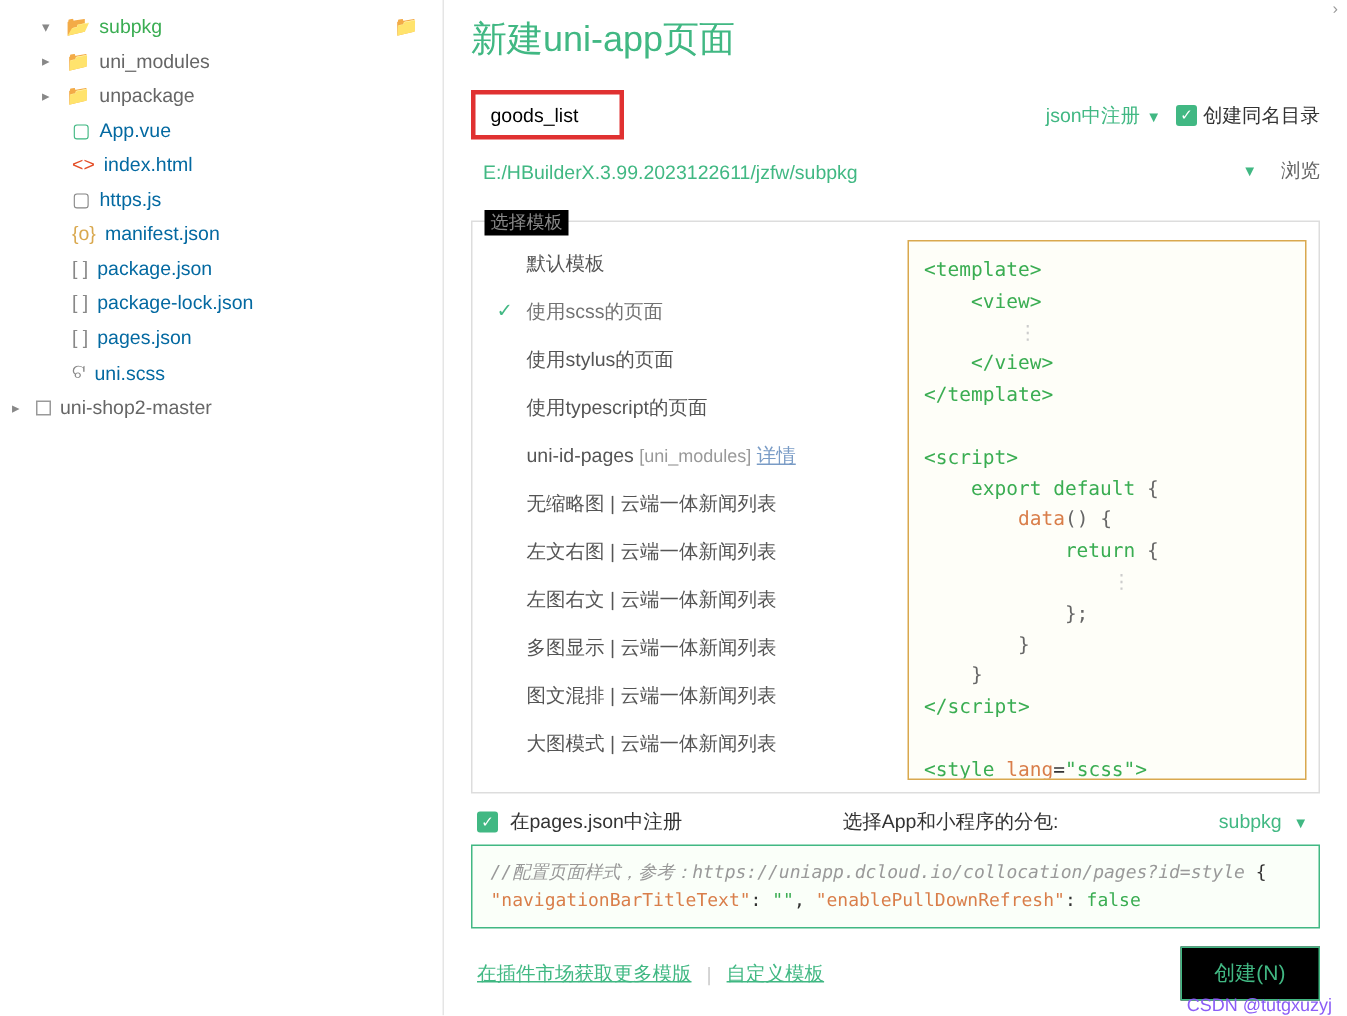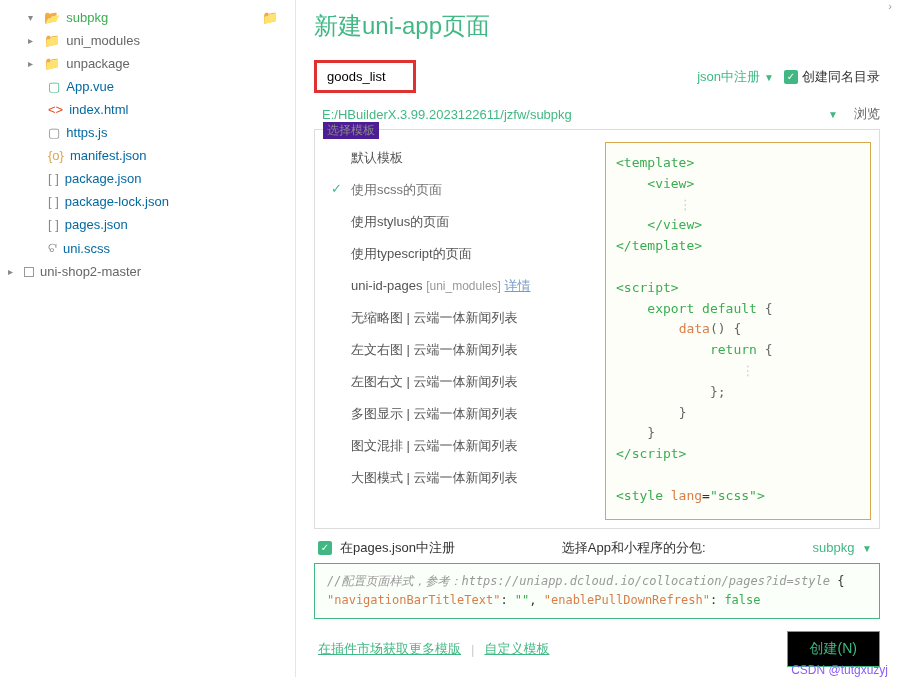--- a/index.html
+++ b/index.html
@@ -26,26 +26,26 @@
   .title { font-size: 24px; color: #41b883; font-weight: 500; margin-bottom: 18px; }
   
   .input-row { display: flex; align-items: center; gap: 10px; margin-bottom: 12px; }
   .name-input { border: 3px solid #e03131; padding: 6px 10px; width: 102px; font-size: 13px; }
   .spacer { flex: 1; }
   .green-link { color: #41b883; cursor: pointer; }
   .dropdown-arrow { color: #41b883; font-size: 10px; margin-left: 4px; }
   .checkbox-wrap { display: flex; align-items: center; gap: 4px; }
   .check-green { width: 14px; height: 14px; background: #41b883; color: #fff; font-size: 10px; display: flex; align-items: center; justify-content: center; border-radius: 2px; }
   
-  .path-row { display: flex; align-items: center; margin-bottom: 6px; padding-left: 8px; }
+  .path-row { display: flex; align-items: center; margin-bottom: 24px; padding-left: 8px; }
   .path-text { color: #41b883; flex: 1; }
   .browse { color: #666; }
   
   .template-fieldset { border: 1px solid #ddd; padding: 12px 0 8px 0; position: relative; flex: 1; display: flex; min-height: 0; }
-  .fieldset-legend { position: absolute; top: -8px; left: 8px; background: #4c1d95; padding: 0 4px; font-size: 12px; color: #888; }
+  .fieldset-legend { position: absolute; top: -8px; left: 8px; background: #000000; padding: 0 4px; font-size: 12px; color: #888; }
   
   .template-list { width: 290px; overflow-y: auto; padding: 0 8px; }
   .template-item { padding: 7px 4px 7px 28px; cursor: pointer; font-size: 13px; color: #555; position: relative; }
   .template-item.selected { color: #737373; }
   .template-item.selected::before { content: "✓"; position: absolute; left: 8px; color: #41b883; }
   .template-item .desc { color: #999; font-size: 12px; }
   .template-item .more { color: #7a9cc6; text-decoration: underline; cursor: pointer; }
   
   .code-preview { flex: 1; border: 1px solid #d9a84e; background: #fefef8; padding: 10px; font-family: Consolas, monospace; font-size: 13px; line-height: 1.6; white-space: pre; overflow: hidden; margin-right: 8px; }
   .tag { color: #3aad52; }

